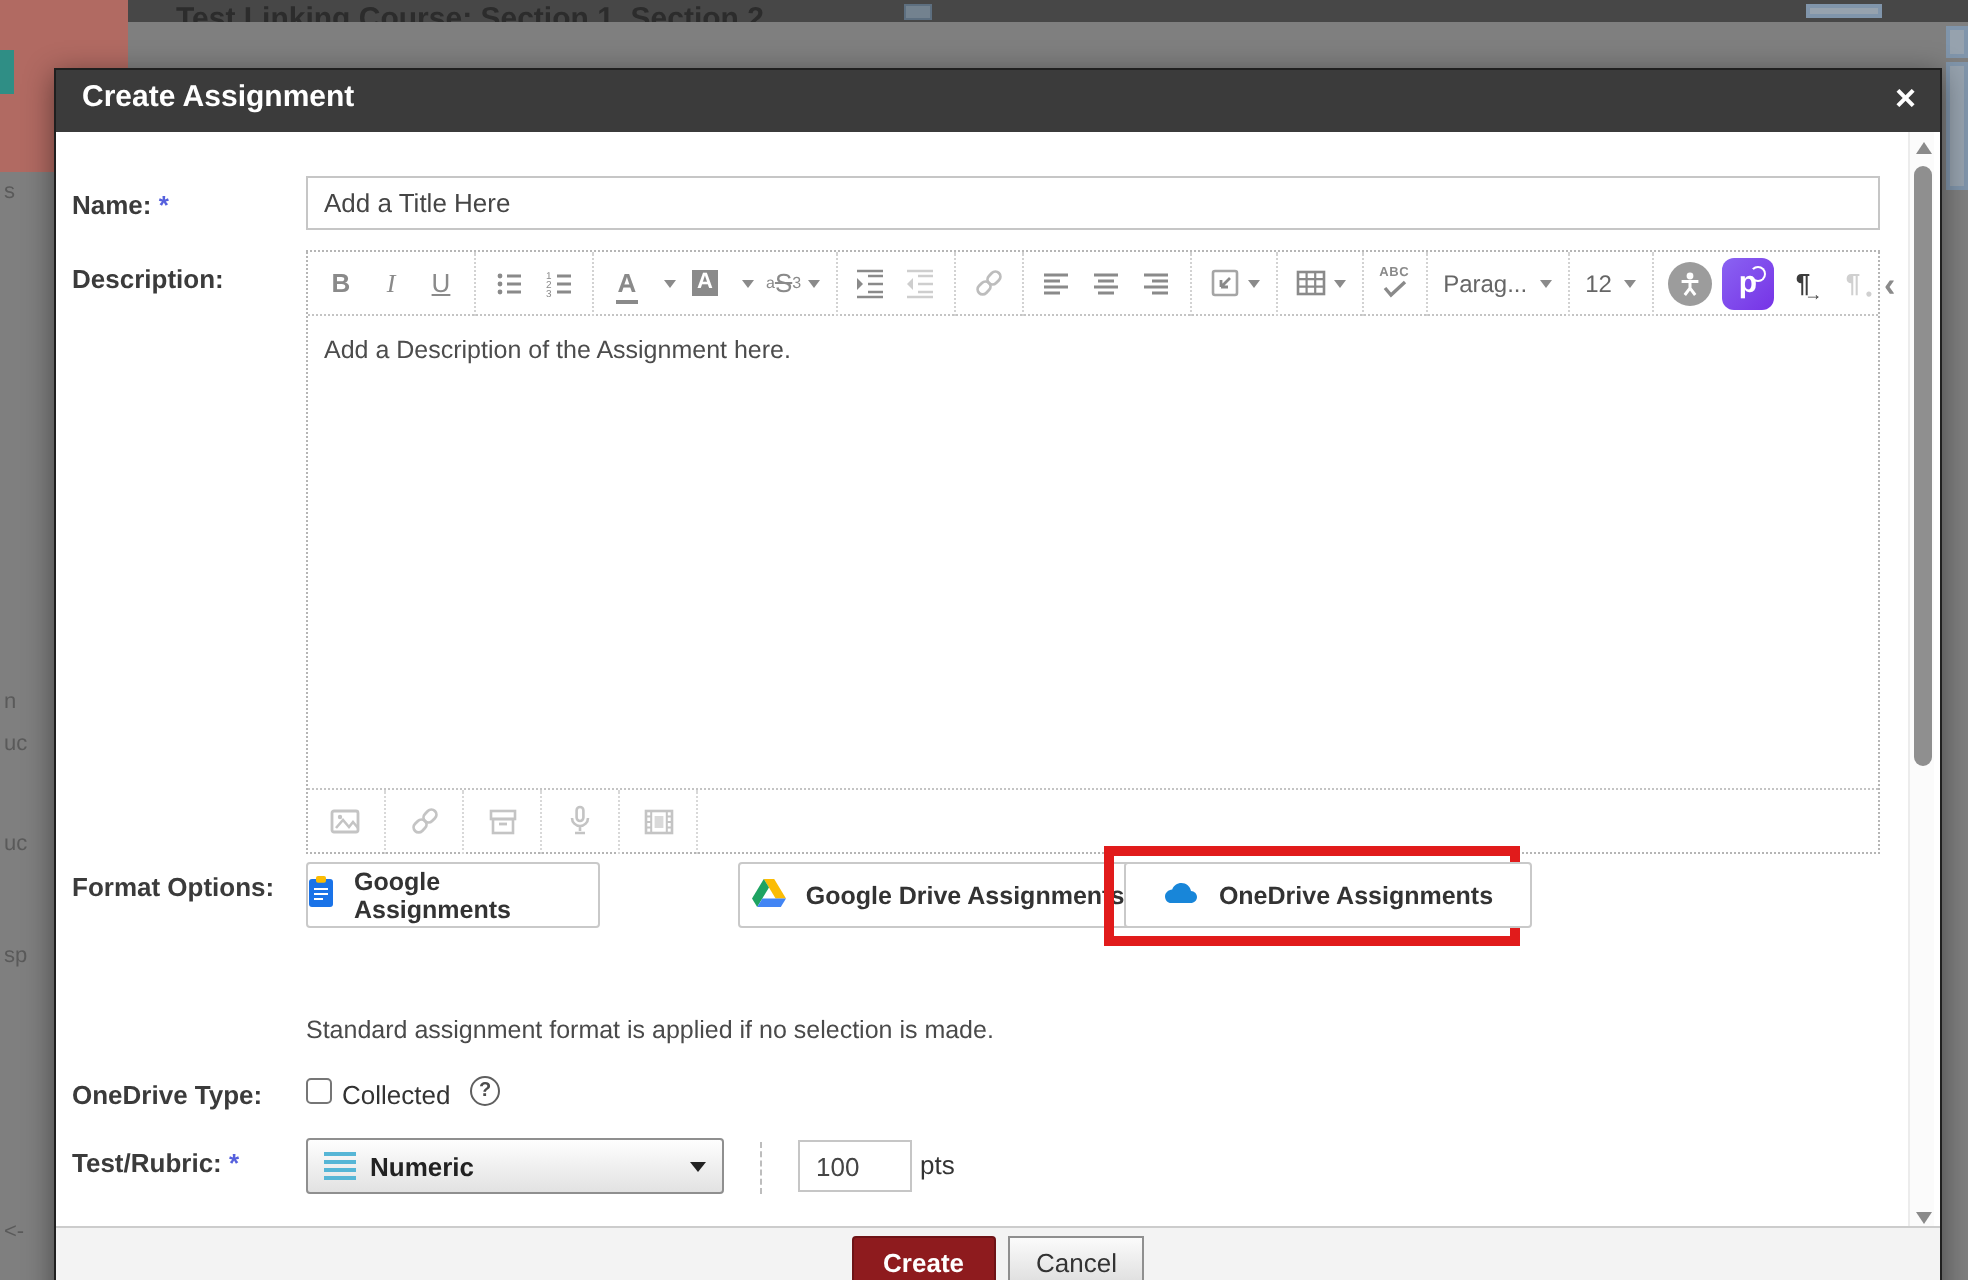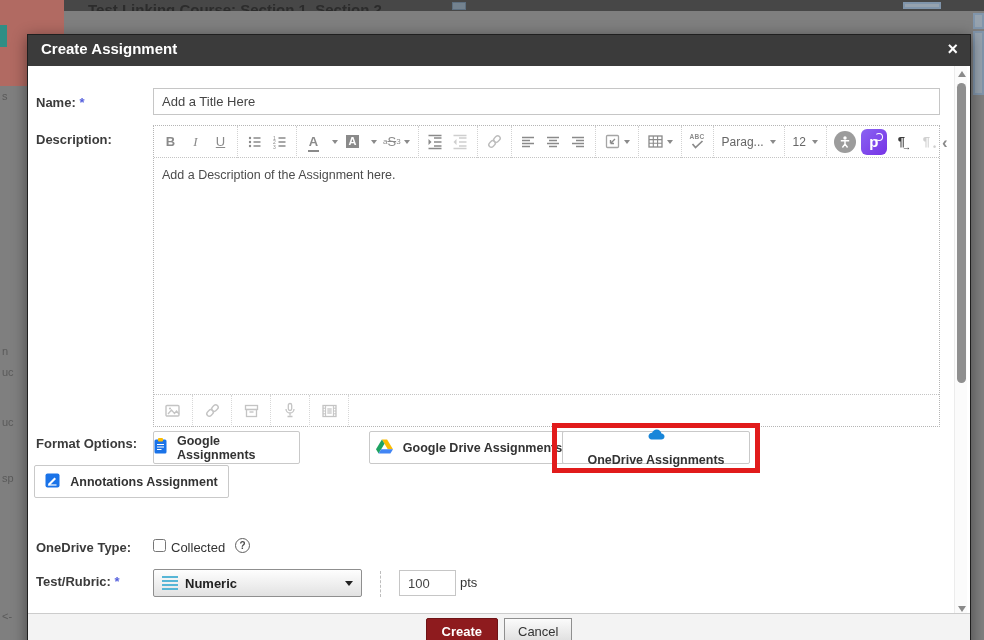--- a/index.html
+++ b/index.html
@@ -353,40 +353,31 @@
         <svg width="17" height="15" viewBox="0 0 17 15">
             <path d="M5.9 0.5h5.2L17 10.2H11.8z" fill="#fbbc04"></path>
             <path d="M5.9 0.5L0 10.2l2.6 4.3L8.5 4.8z" fill="#1ea362"></path>
             <path d="M2.6 14.5h11.8L17 10.2H5.2z" fill="#4285f4"></path>
           </svg>
       </span>
       <span>Google Drive Assignments</span>
     </div>
 
     <div class="red-box" style="left:524px; top:388px; width:208px; height:50px;"></div>
-    <div class="fmt-btn" style="left:534px; top:396px; width:188px;flex-direction:column;">
+    <div class="fmt-btn" style="left:534px; top:396px; width:204px;">
       <span>
         <svg width="18" height="12" viewBox="0 0 18 12">
             <path d="M4.5 11.5h9.8c1.8 0 3.2-1.3 3.2-3 0-1.6-1.3-2.9-3-3C14.1 3.2 12.1 1.5 9.7 1.5 7.6 1.5 5.8 2.8 5.1 4.7 3.2 4.8 1.5 6.3 1.5 8.2c0 1.8 1.4 3.3 3 3.3z" fill="#1886d9"></path>
           </svg>
       </span>
       <span>OneDrive Assignments</span>
     </div>
 
-    <div class="fmt-btn" style="left:6px; top:430px; width:195px;">
-      <span>
-        <svg width="15" height="15" viewBox="0 0 15 15">
-            <rect x="0.5" y="0.5" width="14" height="14" rx="2" fill="#1a73e8"></rect>
-            <path d="M3.5 10.5L9.5 4.5l1.5 1.5-6 6-2.2.7z" fill="#fff"></path>
-            <path d="M3.5 12h8" stroke="#fff" stroke-width="1.2"></path>
-          </svg>
-      </span>
-      <span>Annotations Assignment</span>
-    </div>
-
+
+    <div class="note" style="left:125px; top:473px;">Standard assignment format is applied if no selection is made.</div>
 
     <div class="lbl" style="left:8px; top:505px;">OneDrive Type:</div>
     <input type="checkbox" class="chk" style="left: 125px; top: 504px;">
     <span class="chk-label" style="left:143px; top:505px;">Collected</span>
     <span class="help" style="left:207px; top:503px;">?</span>
 
     <div class="lbl" style="left:8px; top:539px;">
       <span>Test/Rubric:</span>
       <span class="req">*</span>
     </div>

